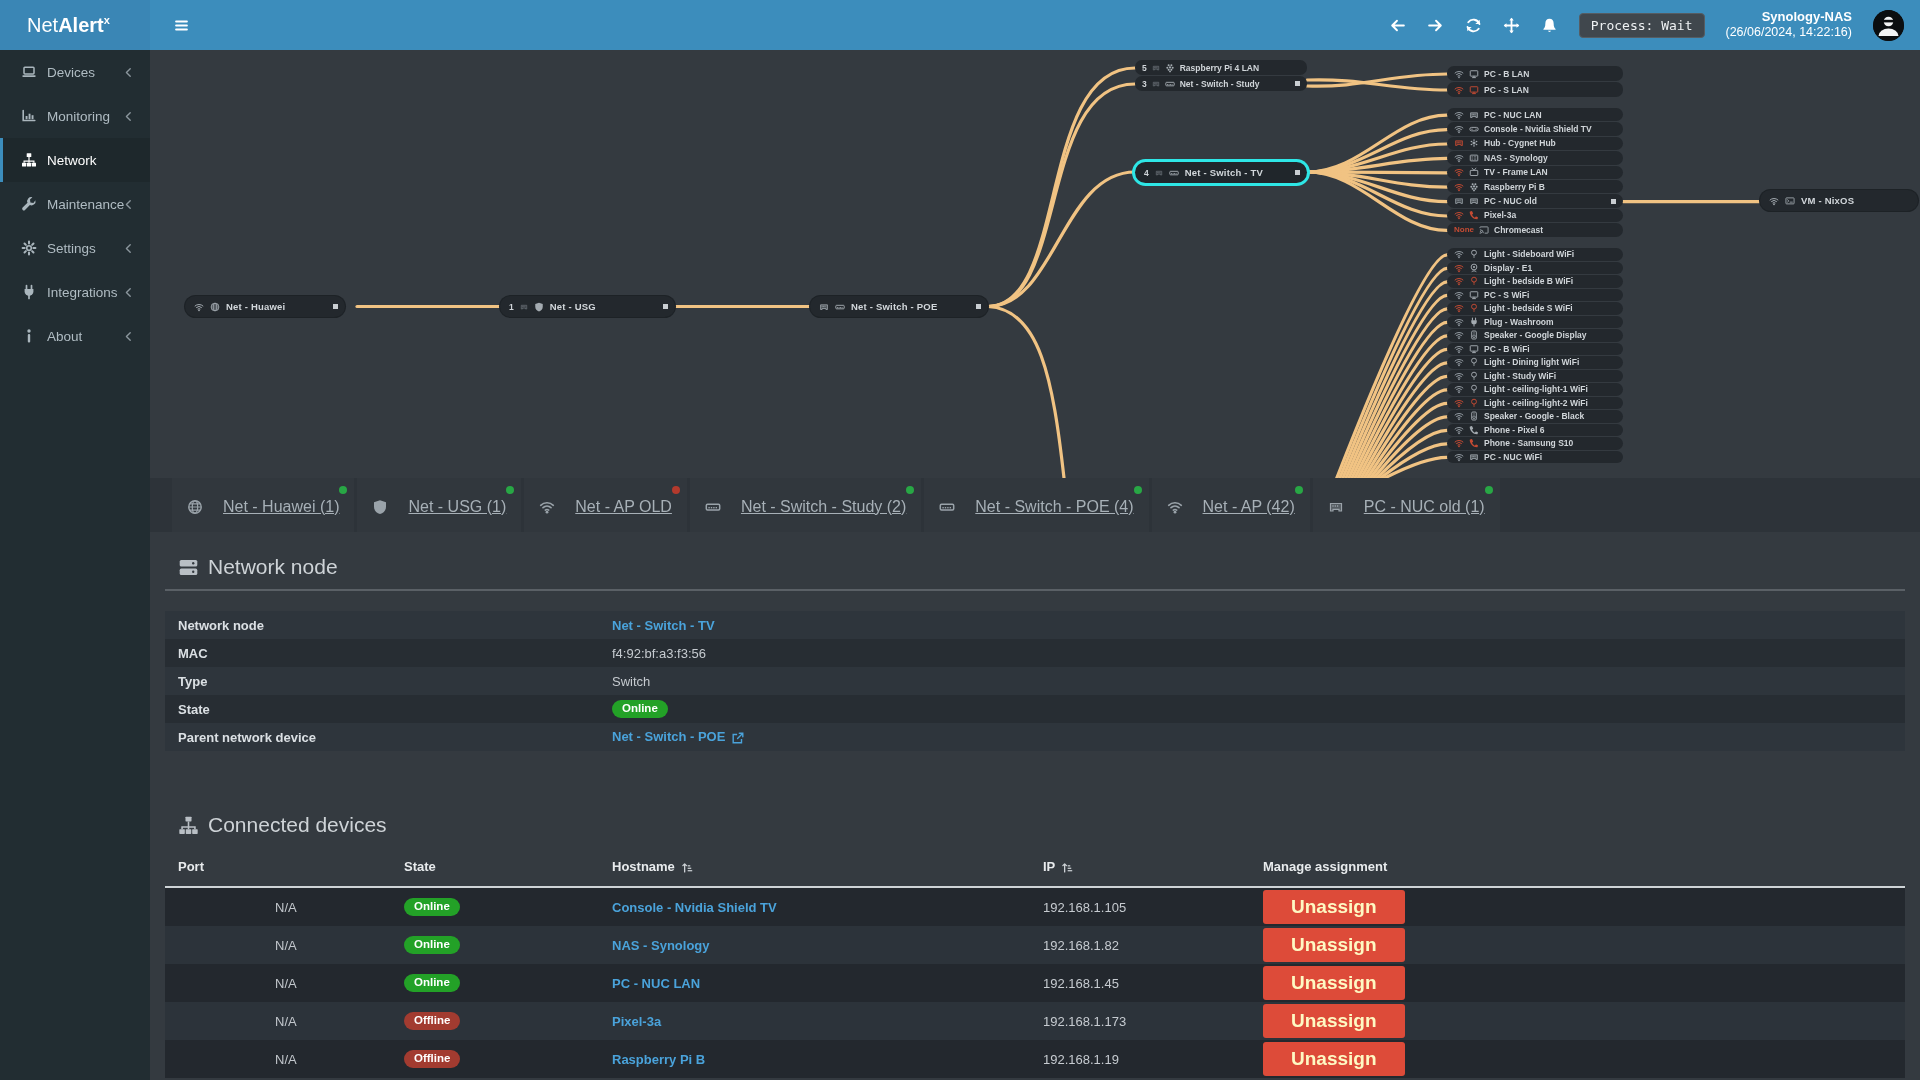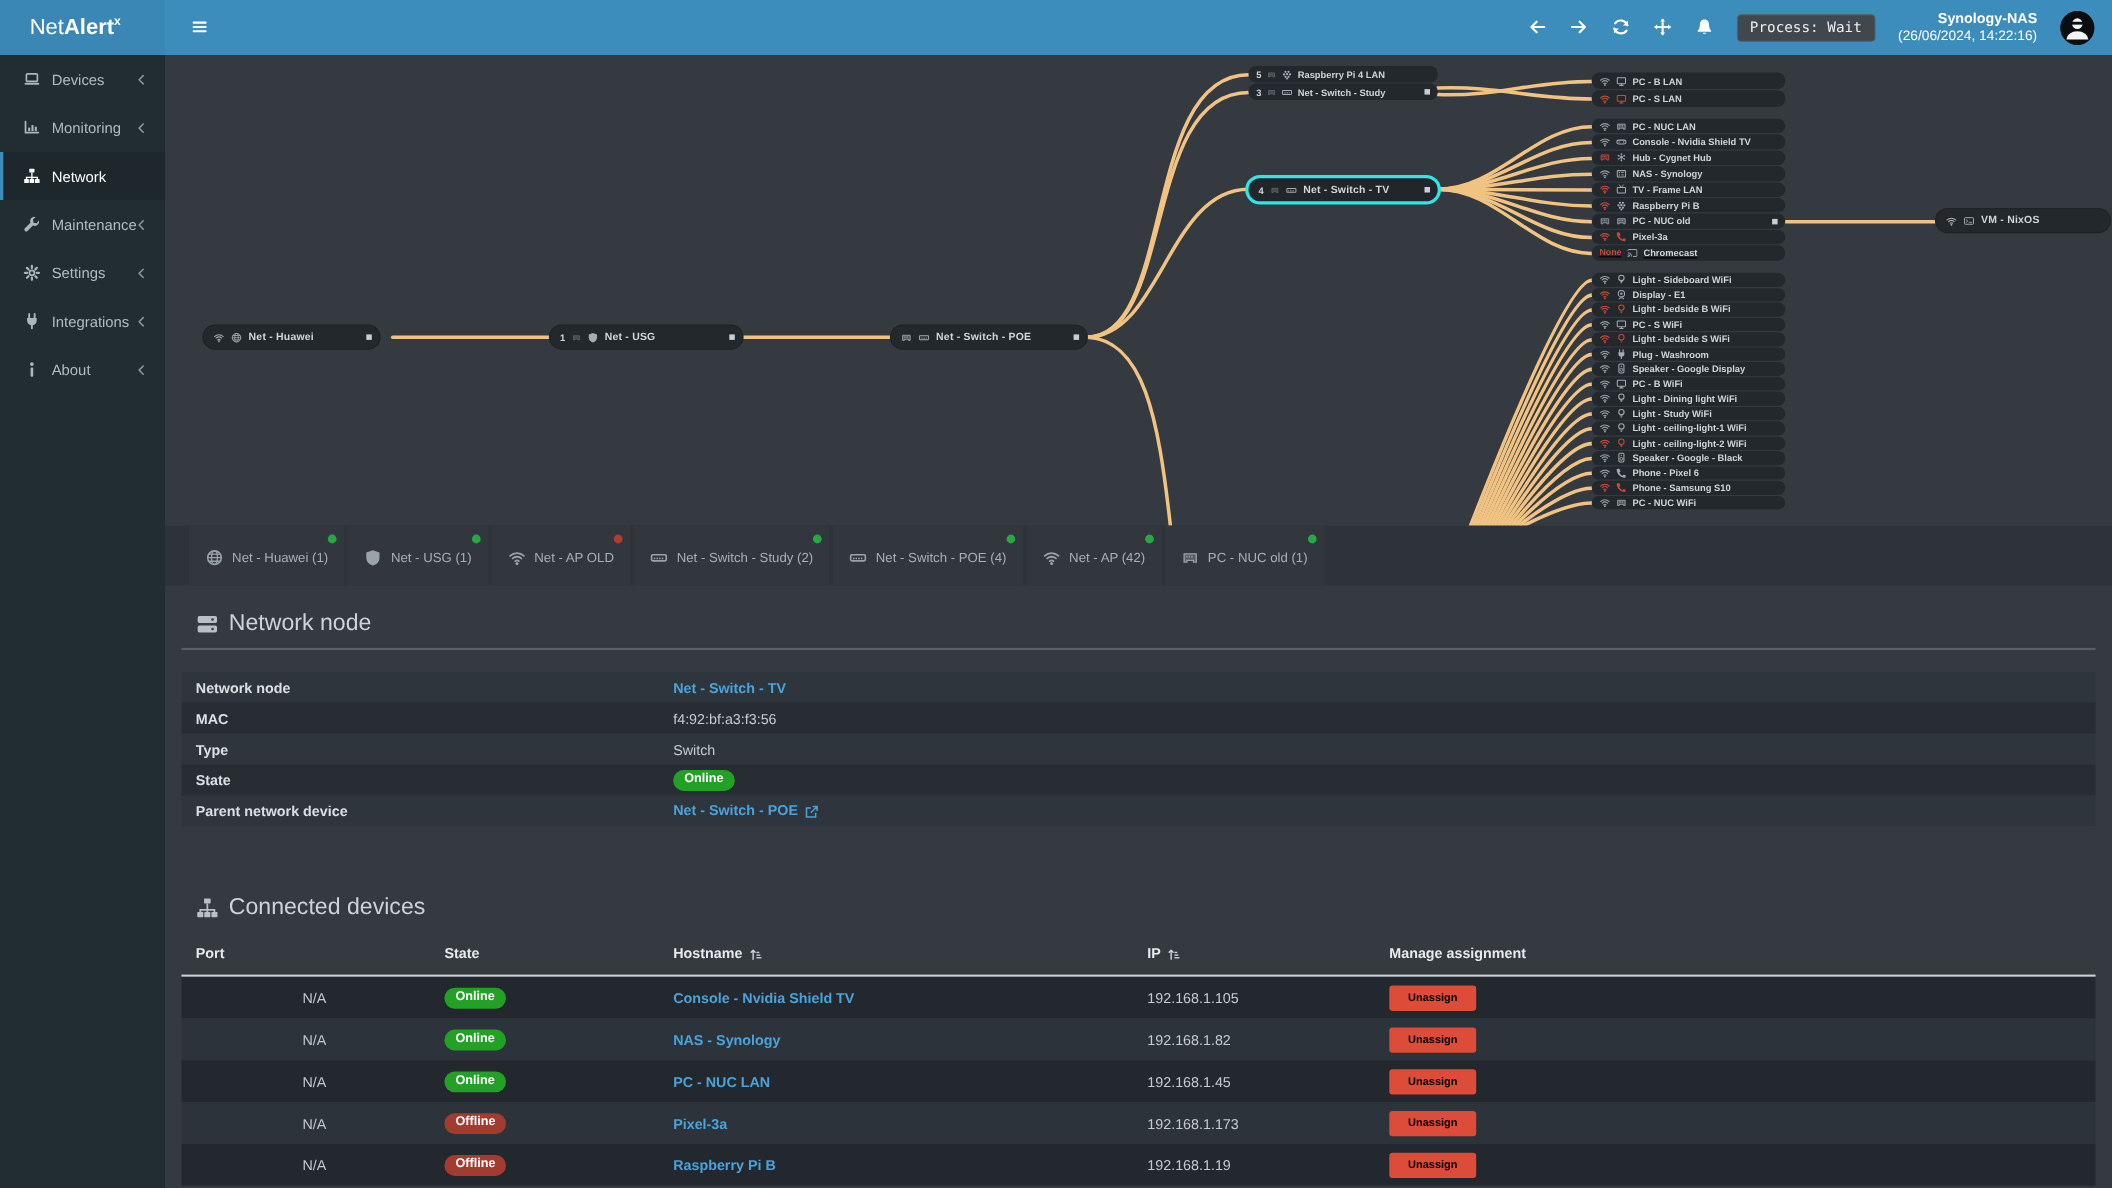--- a/index.html
+++ b/index.html
@@ -52,22 +52,22 @@
   .bad{color:#c64b33 !important;}
   .port-num{font-size:8.5px;font-weight:700;color:#d0d5d9;}
   .port-glyph{width:8px;height:8px;color:#6d747a;}
   .none-txt{font-size:8px;font-weight:700;color:#c64b33;}
   .handle{width:5px;height:5px;background:#c9ced2;margin-left:auto;flex:none;}
   .node .handle{margin-right:-2px;}
 
   
   #tabsbar{position:absolute;left:150px;top:478px;width:1770px;height:54px;background:#2d3339;z-index:20;
     display:flex;align-items:stretch;padding-left:22px;}
-  .tab{position:relative;display:flex;align-items:center;gap:8px;padding:0 15px;margin-right:3px;
-    background:#31373d;color:#a7b0b7;font-size:12px;cursor:pointer;border-top:3px solid transparent;}
+  .tab{position:relative;display:flex;align-items:center;gap:20px;padding:0 15px;margin-right:3px;
+    background:#31373d;color:#a7b0b7;font-size:16px;cursor:pointer;border-top:3px solid transparent;text-decoration:underline;}
   .tab .ic{width:16px;height:16px;color:#9aa3aa;}
   .tab.active{background:#22272c;color:#fff;border-top:3px solid var(--accent);}
   .tab.active .ic{color:#e8ebed;}
   .dot{position:absolute;top:5px;right:7px;width:8px;height:8px;border-radius:50%;}
   .dot.green{background:#28a745;} .dot.red{background:#b33a2d;}
 
   
   #content{position:absolute;left:150px;top:532px;width:1770px;height:548px;background:var(--bg);z-index:15;color:#c6cbd0;}
   .sec-title{display:flex;align-items:center;gap:9px;padding-left:28px;font-size:21px;color:#ced3d7;}
   .sec-title .ic{width:21px;height:21px;color:#b9bfc5;}
@@ -82,22 +82,22 @@
   .pill.online{background:var(--online);} .pill.offline{background:var(--offline);}
   .ext{width:14px;height:14px;color:var(--link);margin-left:6px;}
   #cd-title{padding-top:62px;}
   #cd-head{display:grid;grid-template-columns:226px 208px 431px 220px 1fr;align-items:center;
     margin:0 15px;padding:22px 0 12px 13px;font-size:13px;font-weight:700;color:#e8ebed;border-bottom:2px solid #ced3d6;}
   .sort{width:13px;height:13px;color:#cdd2d6;margin-left:6px;cursor:pointer;}
   #cd-body{margin:0 15px;}
   .t-row{display:grid;grid-template-columns:226px 208px 431px 220px 1fr;align-items:center;height:38px;padding-left:13px;font-size:13px;}
   .t-row:nth-child(odd){background:#23282e;} .t-row:nth-child(even){background:#2c333a;}
   .t-port{padding-left:97px;color:#c2c7cc;}
-  .btn-danger{background:var(--danger);border:none;border-radius:3px;color:#000000;font-size:10px;font-weight:700;
-    padding:6px 17px;cursor:pointer;font-family:inherit;}
+  .btn-danger{background:var(--danger);border:none;border-radius:3px;color:#fef9c3;font-size:19px;font-weight:700;
+    padding:6px 28px;cursor:pointer;font-family:inherit;}
 </style>
 </head>
 <body>
 
 <svg width="0" height="0" style="position:absolute">
   <defs>
     <symbol id="i-burger" viewBox="0 0 16 16">
         <rect x="2" y="3.4" width="12" height="1.8" rx=".9"></rect>
         <rect x="2" y="7.1" width="12" height="1.8" rx=".9"></rect>
         <rect x="2" y="10.8" width="12" height="1.8" rx=".9"></rect>
@@ -577,21 +577,21 @@
       </div>
       <div class="crow" style="height: 13.4px; margin-bottom: 1px;">
         <svg viewBox="0 0 16 16" class="ic conn bad">
           <use href="#i-wifi"></use>
         </svg>
         <svg viewBox="0 0 16 16" class="ic dev bad">
           <use href="#i-phone"></use>
         </svg>
         <span class="n-label">Pixel-3a</span>
       </div>
-      <div class="crow" style="height: 13.4px; margin-bottom: 1px; text-decoration: underline;">
+      <div class="crow" style="height: 13.4px; margin-bottom: 1px;">
         <span class="none-txt">None</span>
         <svg viewBox="0 0 16 16" class="ic dev">
           <use href="#i-cast"></use>
         </svg>
         <span class="n-label">Chromecast</span>
       </div>
     </div>
     <div class="cluster" style="left: 1297px; top: 198px; width: 176px;">
       <div class="crow" style="height: 12.5px; margin-bottom: 1px;">
         <svg viewBox="0 0 16 16" class="ic conn">

